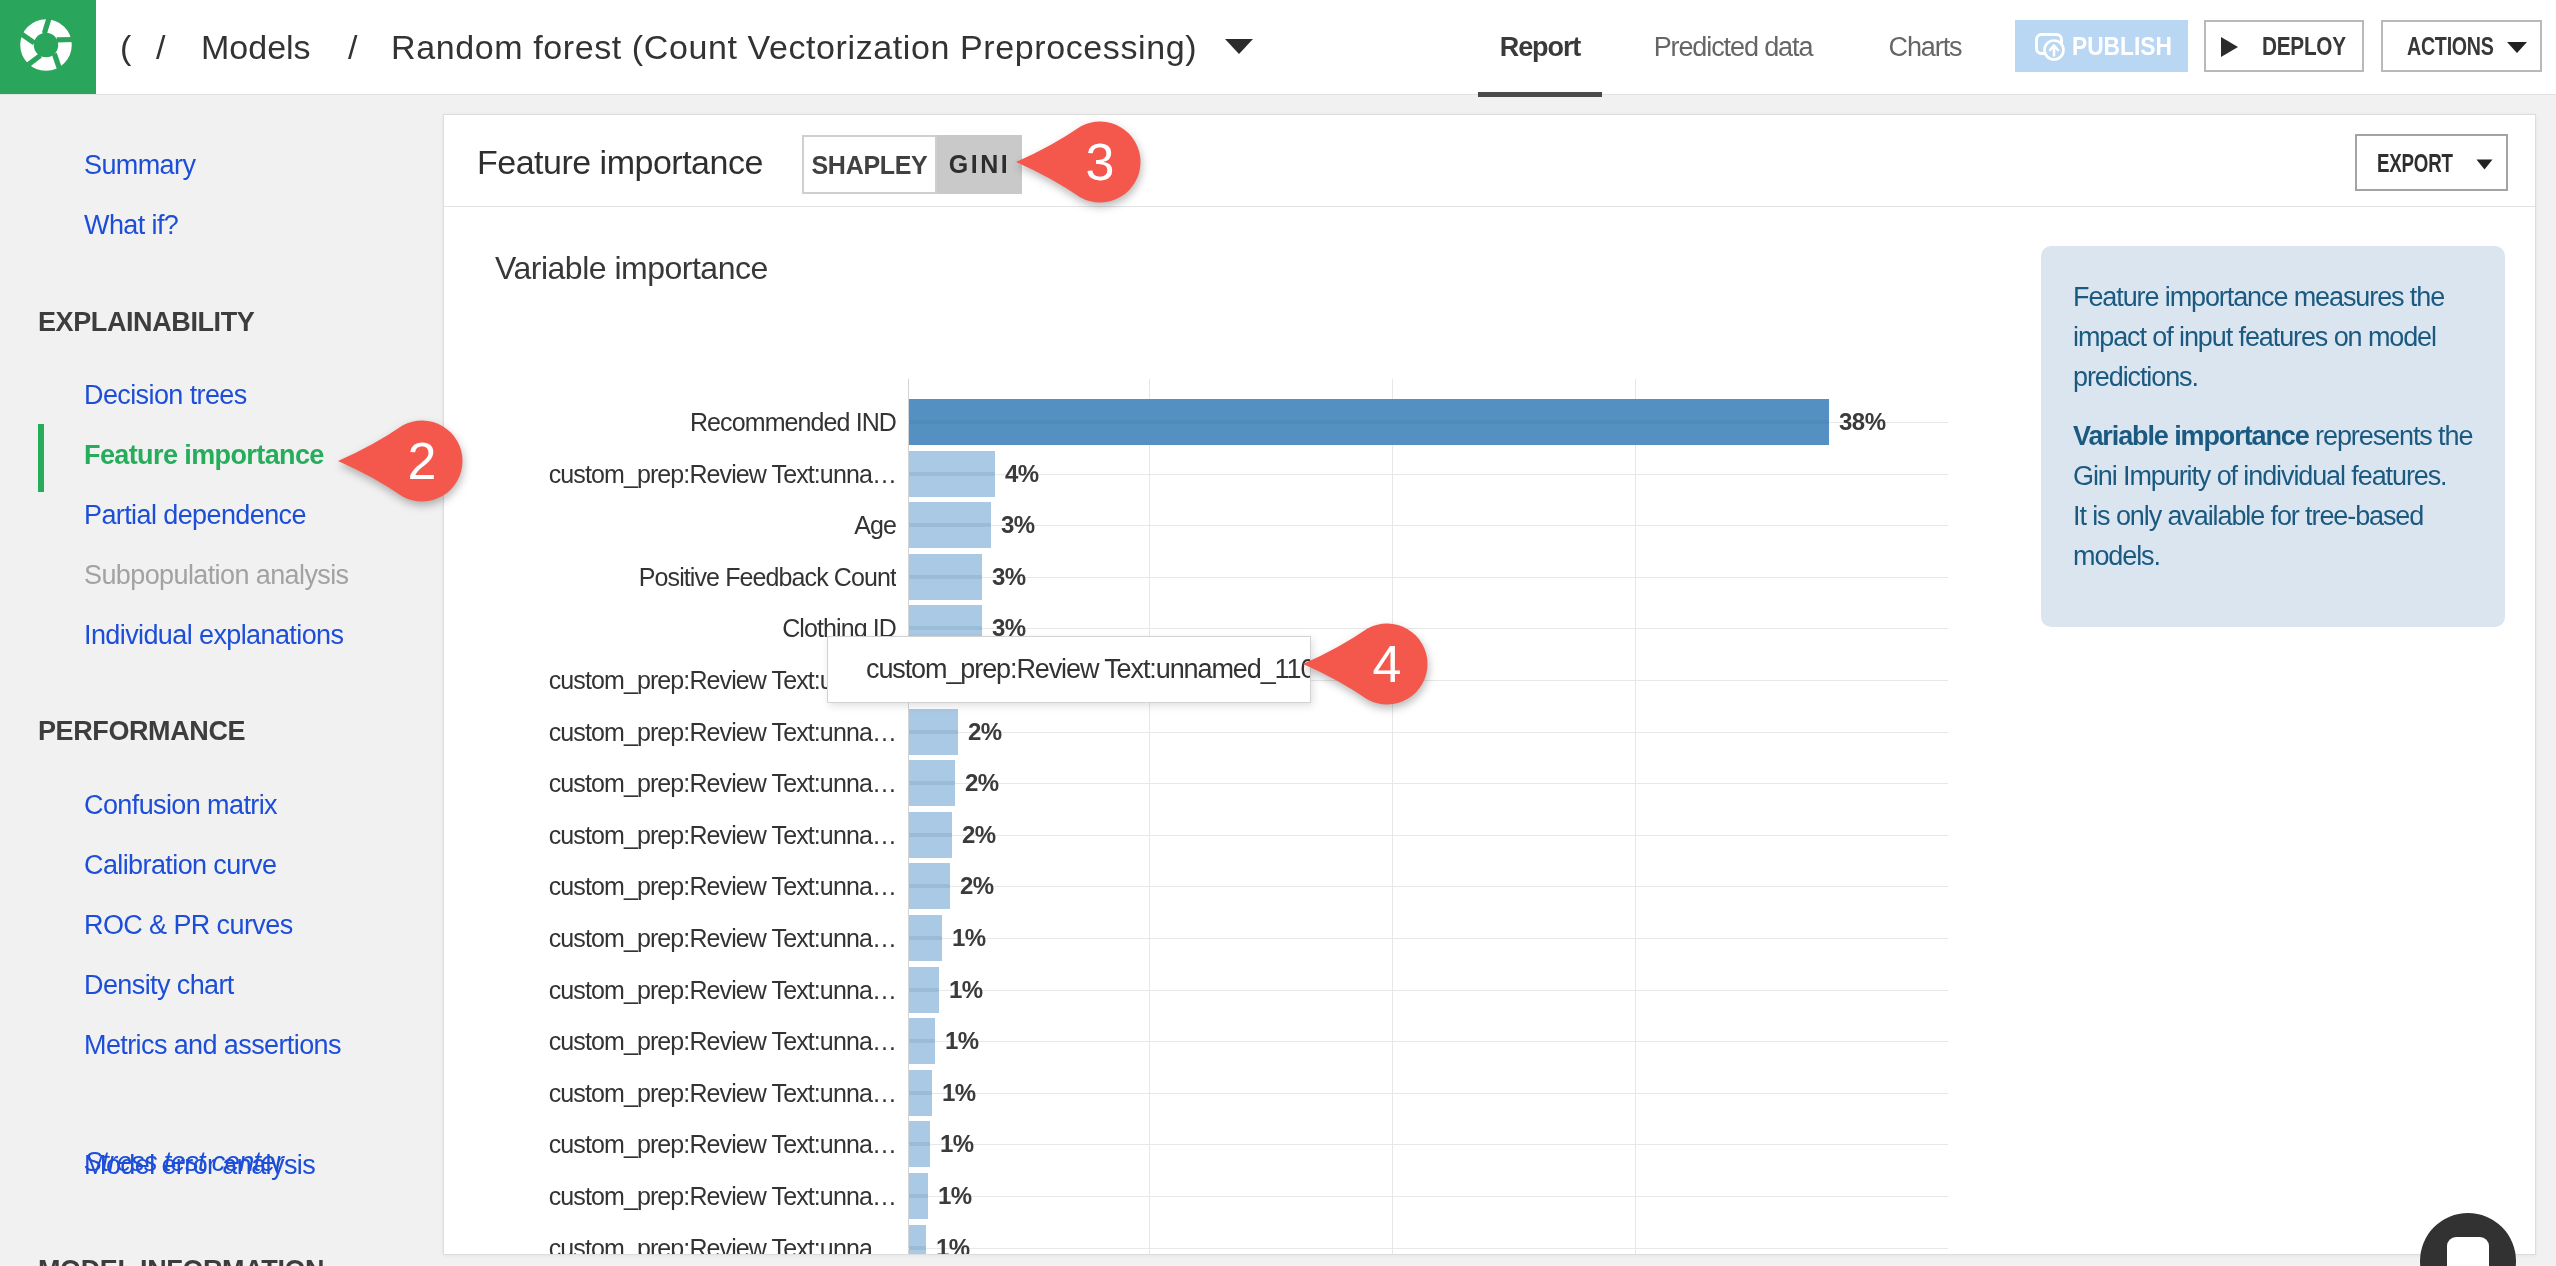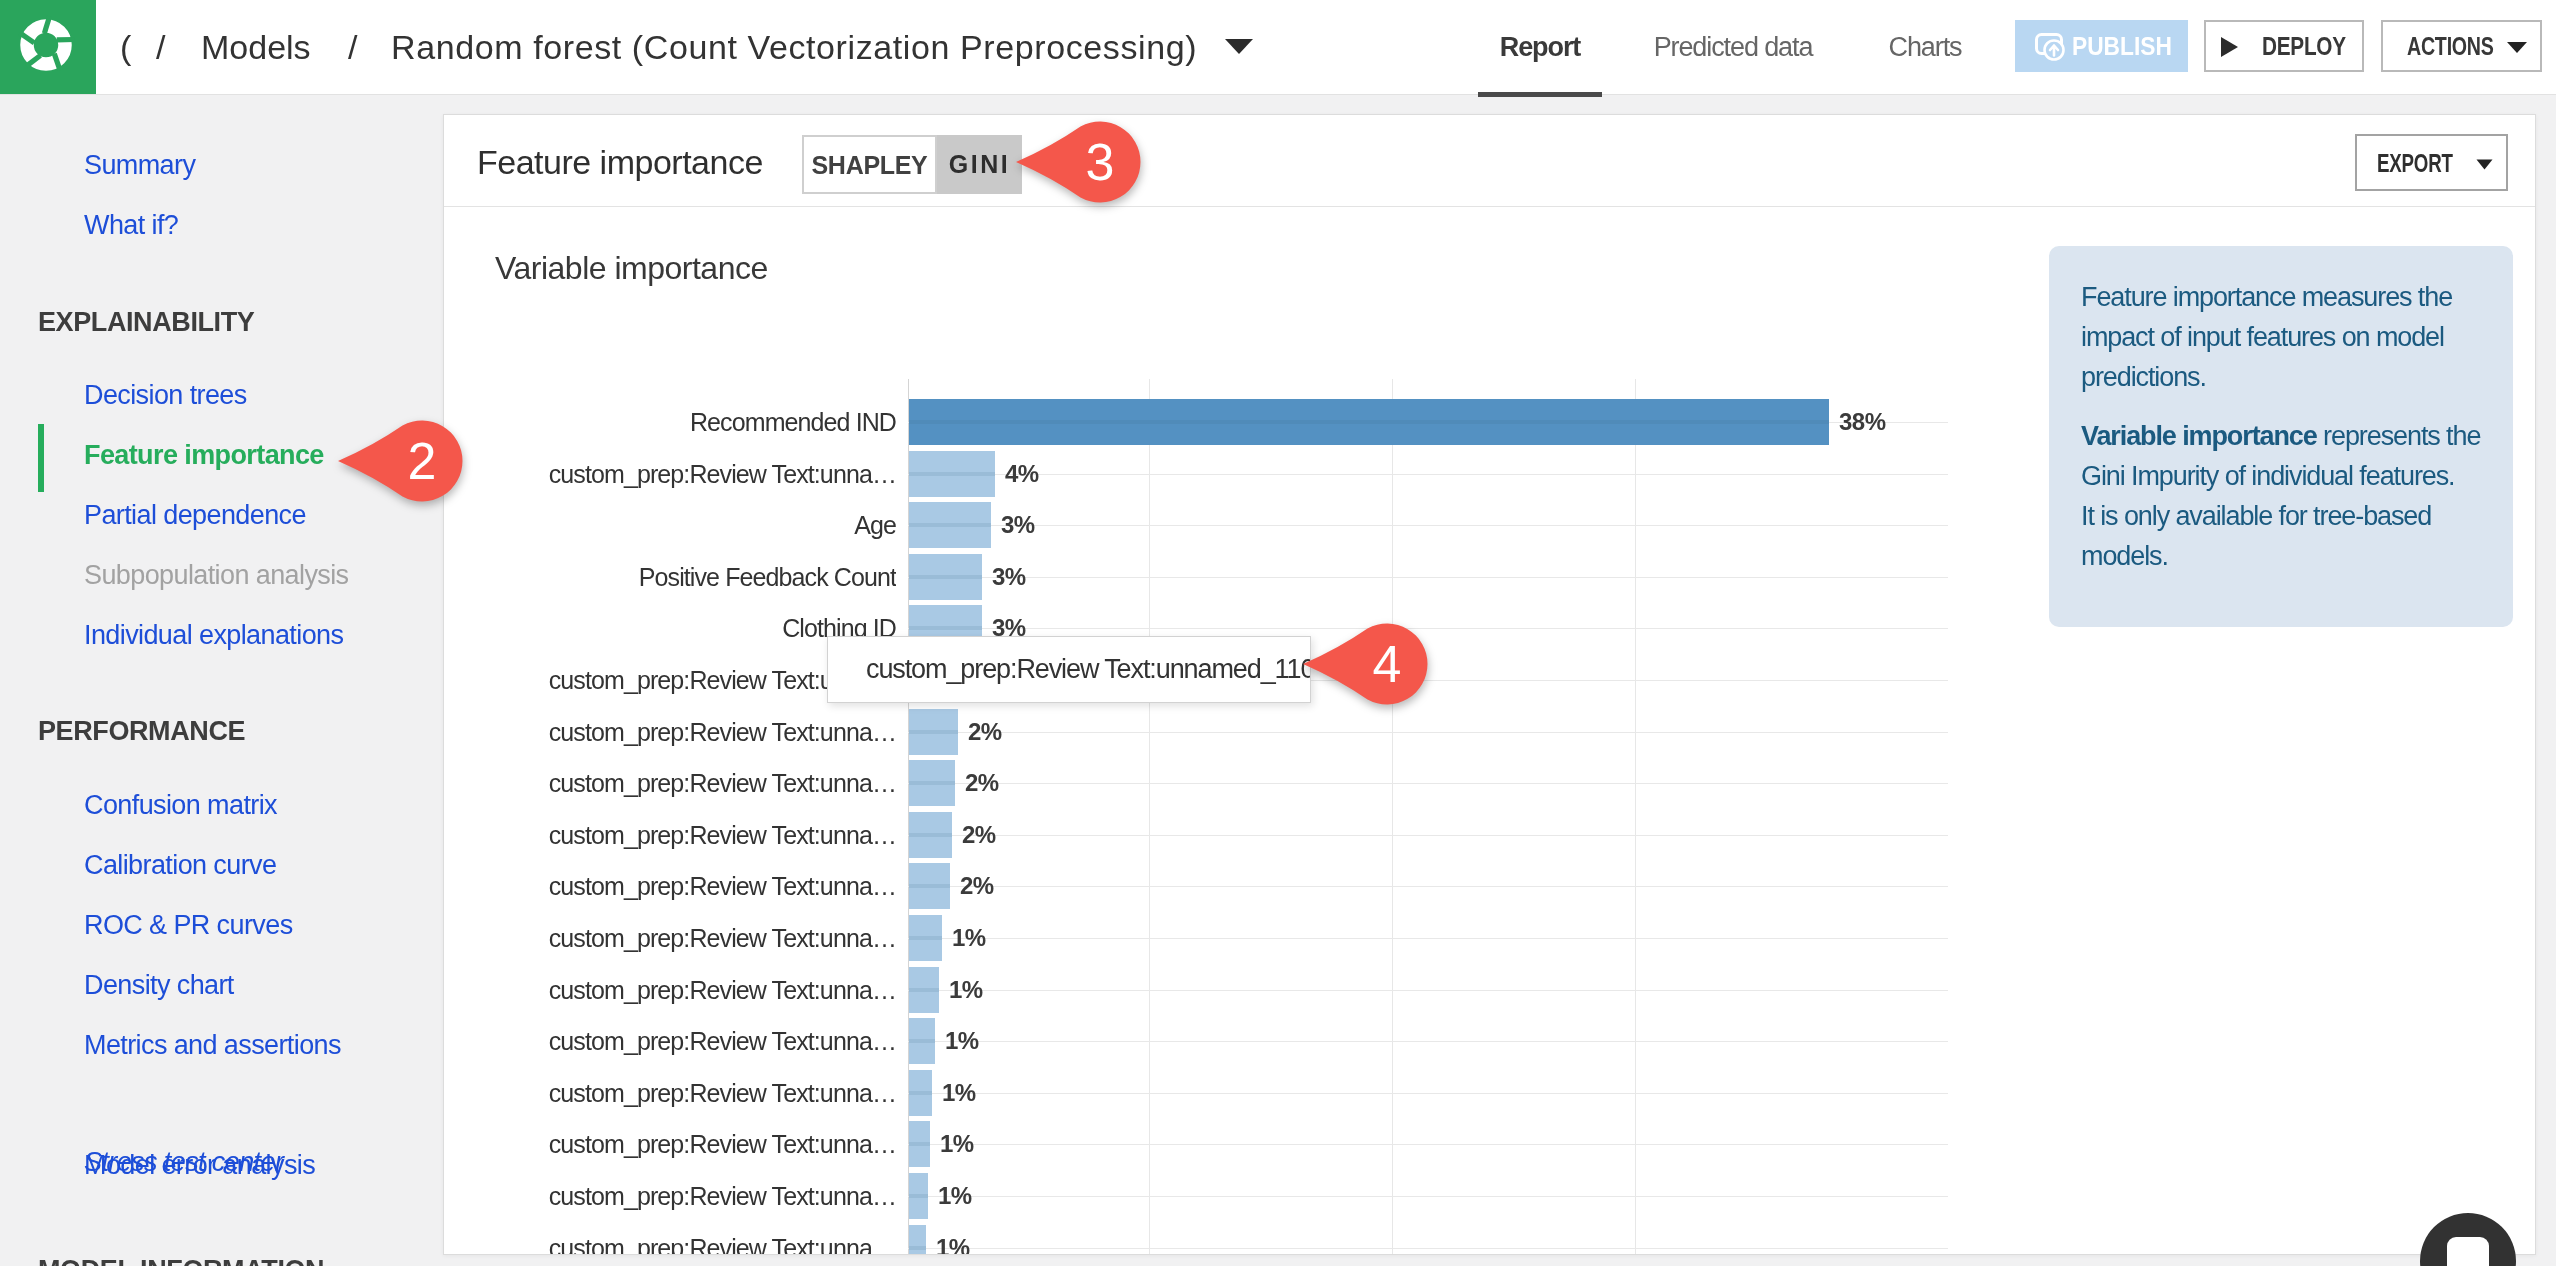--- a/index.html
+++ b/index.html
@@ -51,21 +51,21 @@
   .bar0 { background:#5491c2; }
   .blab { position:absolute; width:450px; text-align:right; right:1639px; font-size:25px; color:#333;
     height:36px; line-height:36px; letter-spacing:-0.9px; white-space:nowrap; overflow:hidden; }
   .pct { position:absolute; font-size:24px; font-weight:bold; color:#3b3b3b; height:32px; line-height:32px; letter-spacing:-0.5px; }
 
   #tooltip { position:absolute; left:383px; top:521px; width:484px; height:67px; background:#fff;
     border:1px solid #d2d2d2; box-shadow:2px 3px 8px rgba(0,0,0,0.12); z-index:3;
     font-size:27px; color:#333; line-height:65px; padding-left:38px; letter-spacing:-1.1px; white-space:nowrap; overflow:hidden; }
 
   #bluebox { position:absolute; left:1597px; top:131px; width:464px; height:381px; background:#dbe5f0;
-    border-radius:10px; z-index:2;margin-left:8px; }
+    border-radius:10px; z-index:2; }
   #bluebox .txt { position:absolute; left:32px; top:31px; width:440px; font-size:27px; line-height:40px;
     color:#1b5a80; letter-spacing:-1.1px; white-space:nowrap; }
   #bluebox .p2 { margin-top:19px; }
 
   
   .callout { position:absolute; z-index:10; filter:drop-shadow(1px 4px 4px rgba(0,0,0,0.28)); }
   .callout text { font-family:"Liberation Sans", sans-serif; font-weight:normal; fill:#fff; font-size:52px; }
 
   #chat { position:absolute; left:2420px; top:1213px; width:96px; height:96px; border-radius:50%;
     background:#323232; z-index:9; }

